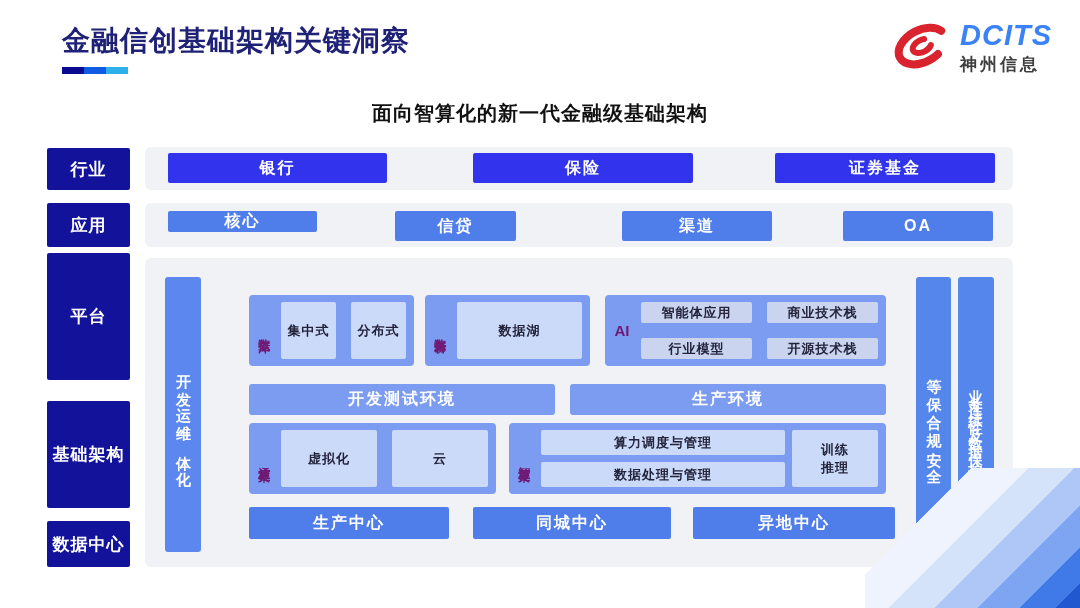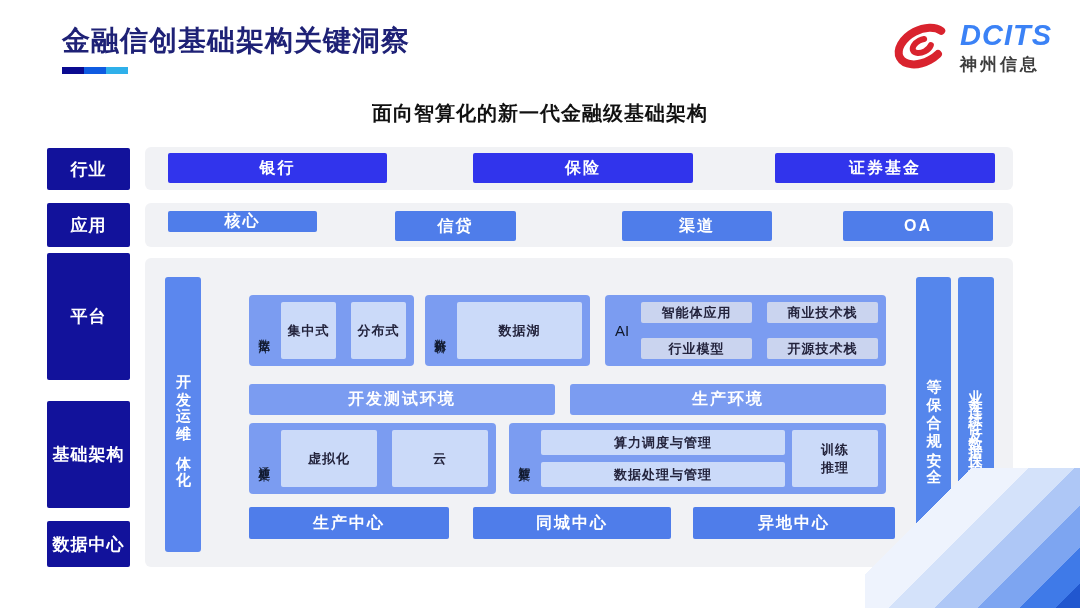--- a/index.html
+++ b/index.html
@@ -31,21 +31,21 @@
   .band{background:#7b9cf1;border-radius:3px;}
 
   
   .vbar{background:#5b87ee;color:#fff;font-weight:bold;font-size:15px;border-radius:3px;
         writing-mode:vertical-rl;text-orientation:upright;display:flex;align-items:center;justify-content:center;}
   .vbar.sec{background:#5586ec;}
 
   
   .group{background:#7b9cf1;border-radius:4px;display:flex;align-items:stretch;
          padding:7px 8px 7px 5px;gap:7px;box-sizing:border-box;}
-  .group-label{writing-mode:vertical-rl;text-orientation:upright;color:#0f172a;font-weight:normal;
+  .group-label{writing-mode:vertical-rl;text-orientation:upright;color:#701a75;font-weight:bold;
                font-size:12px;letter-spacing:1px;line-height:1.05;width:20px;display:flex;
                align-items:center;justify-content:center;}
   .group-items{flex:1;display:flex;flex-direction:row;gap:15px;}
   .group-items.grid2{display:grid;grid-template-columns:1fr 1fr;}
   .chip{background:#cbdaf9;color:#23233c;font-weight:bold;font-size:13px;flex:1;
         display:flex;align-items:center;justify-content:center;border-radius:2px;letter-spacing:1px;}
   .chip.gray{background:#cad4ef;}
   .chip.side{flex:none;width:86px;white-space:pre-line;text-align:center;line-height:1.35;}
   .ai-row{display:flex;gap:7px;}
   .ai-mid{flex:1;display:flex;flex-direction:column;gap:7px;}

